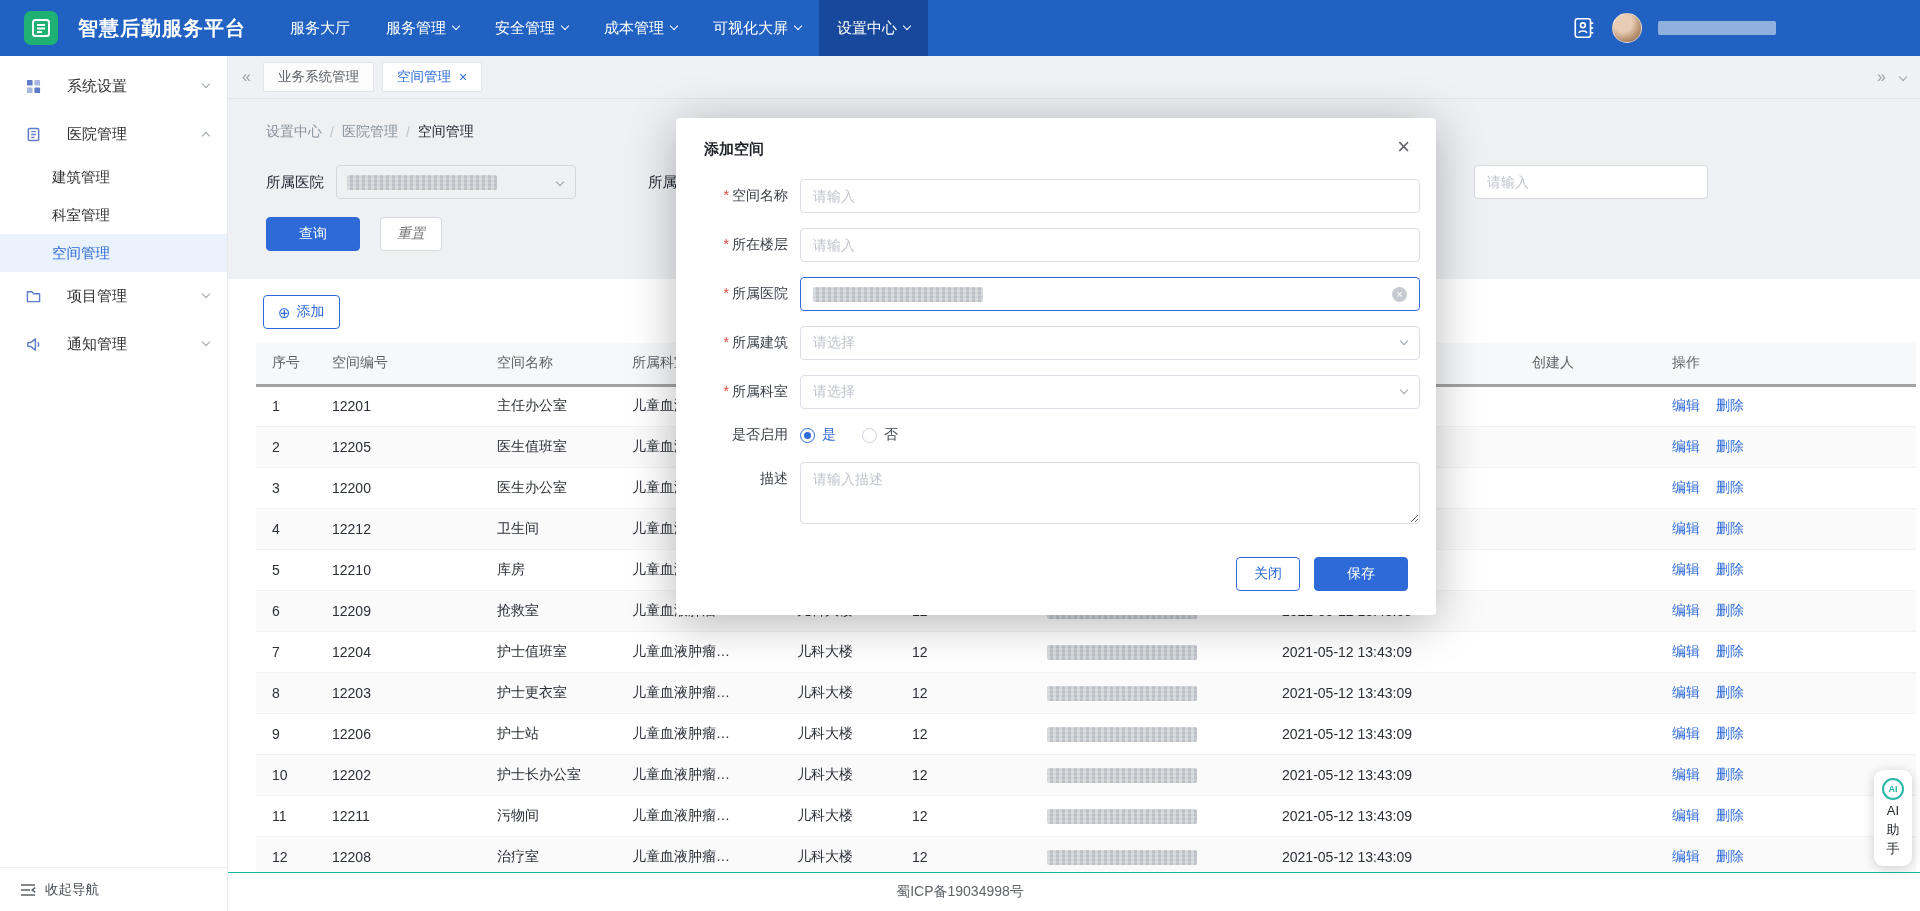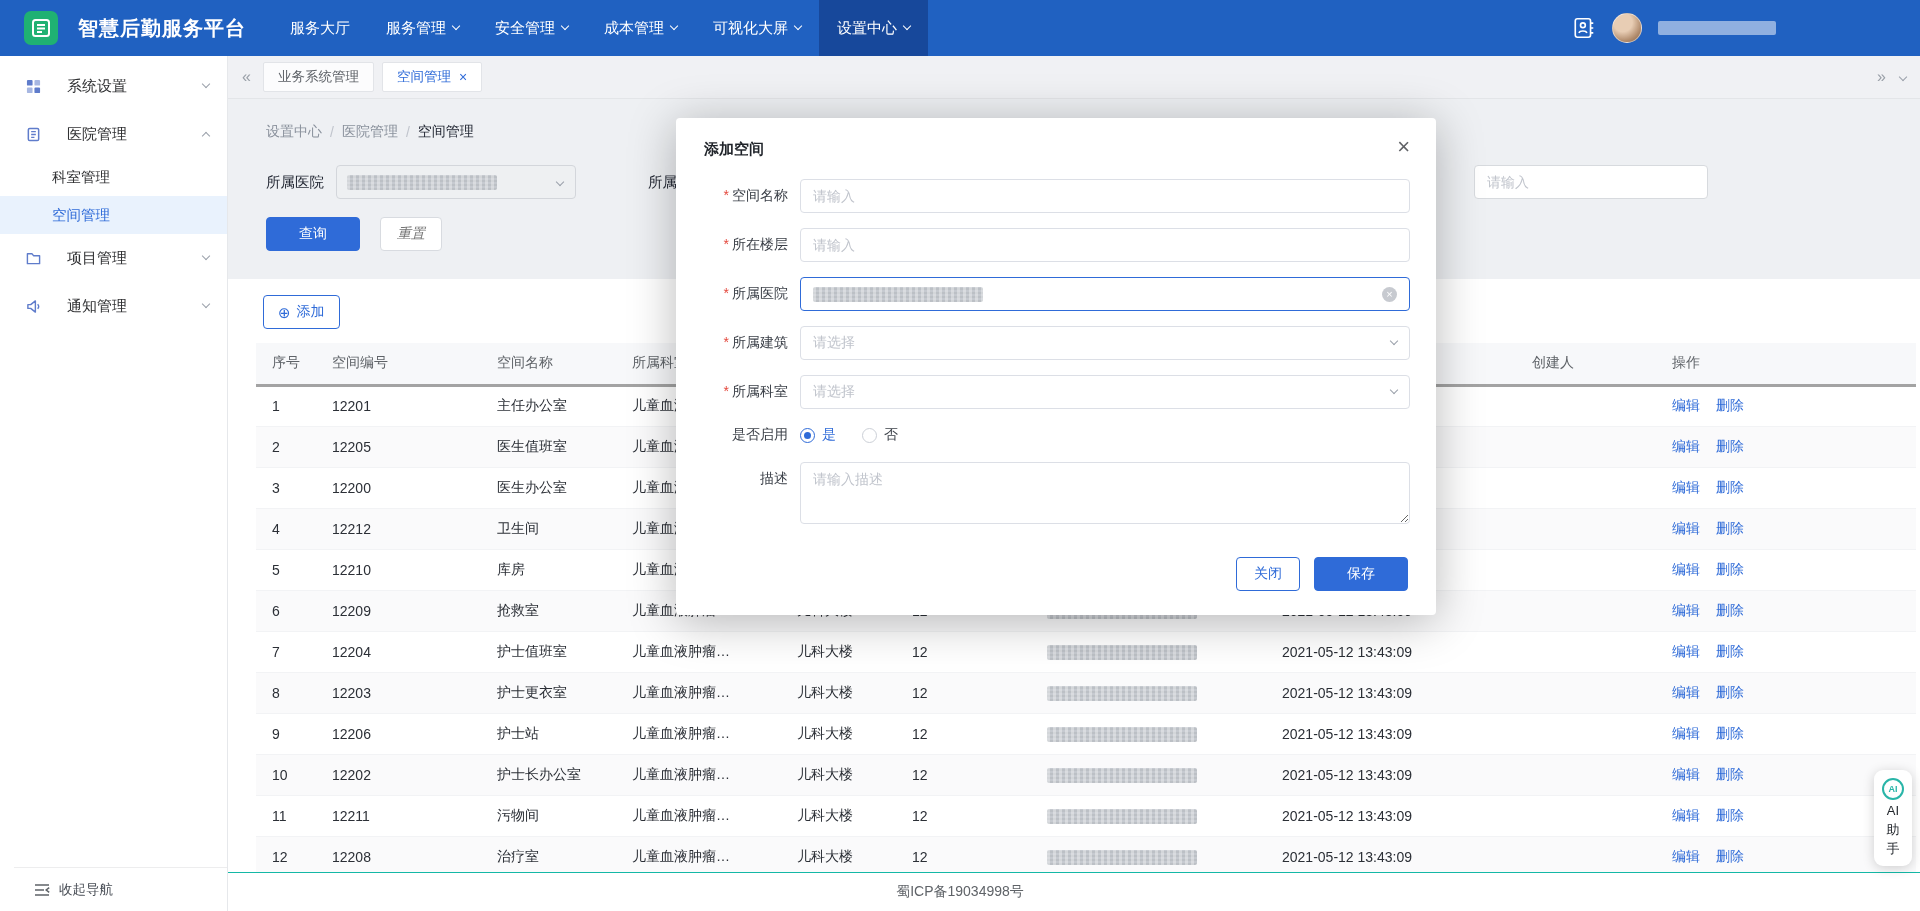--- a/index.html
+++ b/index.html
@@ -35,21 +35,21 @@
   .chev.gray{color:#9aa0aa;}
 
   
   .sidebar{position:absolute;left:0;top:56px;bottom:0;width:228px;background:#fff;border-right:1px solid #e6e8eb;z-index:4;}
   #side-menu{padding-top:6px;}
   .side-group{height:48px;display:flex;align-items:center;gap:26px;padding:0 18px 0 26px;font-size:15px;color:#303133;cursor:pointer;}
   .side-group .s-label{flex:1;}
   .s-icon{display:flex;align-items:center;}
   .side-child{height:38px;line-height:38px;padding-left:52px;font-size:14.5px;color:#303133;cursor:pointer;}
   .side-child.active{background:#e9f2fd;color:var(--primary);}
-  .collapse-bar{position:absolute;left:14px;right:0;bottom:0;height:44px;border-top:1px solid #ededee;display:flex;align-items:center;gap:9px;padding-left:20px;font-size:13.5px;color:#4a4f57;cursor:pointer;background:#fff;}
+  .collapse-bar{position:absolute;left:0;right:0;bottom:0;height:44px;border-top:1px solid #ededee;display:flex;align-items:center;gap:9px;padding-left:20px;font-size:13.5px;color:#4a4f57;cursor:pointer;background:#fff;}
 
   
   .tabbar{position:absolute;left:228px;top:56px;right:0;height:43px;background:#f0f1f4;border-bottom:1px solid #e3e5e8;display:flex;align-items:center;padding:0 14px;z-index:2;}
   .tab-nav-icon{color:#9aa0a8;font-size:16px;margin-right:12px;cursor:pointer;user-select:none;}
   #tabs{display:flex;gap:8px;}
   .tab{height:30px;display:flex;align-items:center;gap:8px;padding:0 14px;background:#fcfcfd;border:1px solid #e2e4e8;border-radius:2px;font-size:13.5px;color:#5c6066;cursor:pointer;white-space:nowrap;}
   .tab.active{background:#fff;color:var(--primary);}
   .tab-x{font-size:14px;line-height:1;color:#8f94a0;cursor:pointer;}
   .tab.active .tab-x{color:var(--primary);}
   .tabbar-right{margin-left:auto;display:flex;align-items:center;gap:14px;color:#9aa0a8;}
@@ -88,21 +88,21 @@
 
   
   .footer{position:absolute;left:0;right:0;bottom:0;height:39px;background:#fff;border-top:1px solid #14b8a6;display:flex;align-items:center;justify-content:center;font-size:14px;color:#5f6368;z-index:1;}
 
   
   .modal{position:absolute;left:676px;top:118px;width:760px;background:#fff;border-radius:4px;box-shadow:0 6px 48px rgba(0,0,0,.28);z-index:10;padding-bottom:24px;}
   .m-head{padding:22px 28px 0;position:relative;}
   .m-title{font-size:15px;font-weight:bold;color:#1f2329;}
   .m-close{position:absolute;right:26px;top:18px;font-size:22px;color:#606266;cursor:pointer;line-height:1;}
   .m-body{padding-top:20px;}
-  .m-row{display:flex;align-items:center;margin:0 26px 15px 0;}
+  .m-row{display:flex;align-items:center;margin:0 16px 15px 0;}
   .m-row.top{align-items:flex-start;}
   .m-label{width:124px;flex:0 0 124px;text-align:right;padding-right:12px;font-size:14px;color:#3a3f47;white-space:nowrap;}
   .m-label em{color:#e4483d;font-style:normal;margin-right:3px;}
   .m-row.top .m-label{padding-top:8px;}
   .m-input{flex:1;height:34px;border:1px solid var(--border);border-radius:4px;padding:0 12px;font-size:14px;outline:none;color:var(--text);}
   .m-input::placeholder{color:var(--placeholder);}
   div.m-input{display:flex;align-items:center;justify-content:space-between;}
   .m-input.focused{border-color:var(--primary);}
   .clear-ic{width:15px;height:15px;border-radius:50%;background:#c7cad0;color:#fff;font-size:11px;line-height:15px;text-align:center;cursor:pointer;flex:0 0 auto;}
   .m-select{flex:1;height:34px;border:1px solid var(--border);border-radius:4px;padding:0 12px;display:flex;align-items:center;justify-content:space-between;cursor:pointer;background:#fff;}
@@ -190,20 +190,21 @@
       <div class="side-group">
         <span class="s-icon">
           <svg width="15" height="15" viewBox="0 0 16 16">
             <rect x="2.5" y="1.5" width="11" height="13" rx="1.5" fill="none" stroke="#5f7ccb" stroke-width="1.6"></rect>
             <path d="M5.5 5h5M5.5 8h5M5.5 11h3.5" stroke="#5f7ccb" stroke-width="1.4" fill="none"></path>
           </svg>
         </span>
         <span class="s-label">医院管理</span>
         <span class="chev sm gray up"></span>
       </div>
+      <div class="side-child">建筑管理</div>
       <div class="side-child">科室管理</div>
       <div class="side-child active">空间管理</div>
       <div class="side-group">
         <span class="s-icon">
           <svg width="15" height="15" viewBox="0 0 16 16">
             <path d="M1.5 3h5l1.5 2h6.5v8.5h-13z" fill="none" stroke="#5f7ccb" stroke-width="1.5" stroke-linejoin="round"></path>
           </svg>
         </span>
         <span class="s-label">项目管理</span>
         <span class="chev sm gray"></span>

